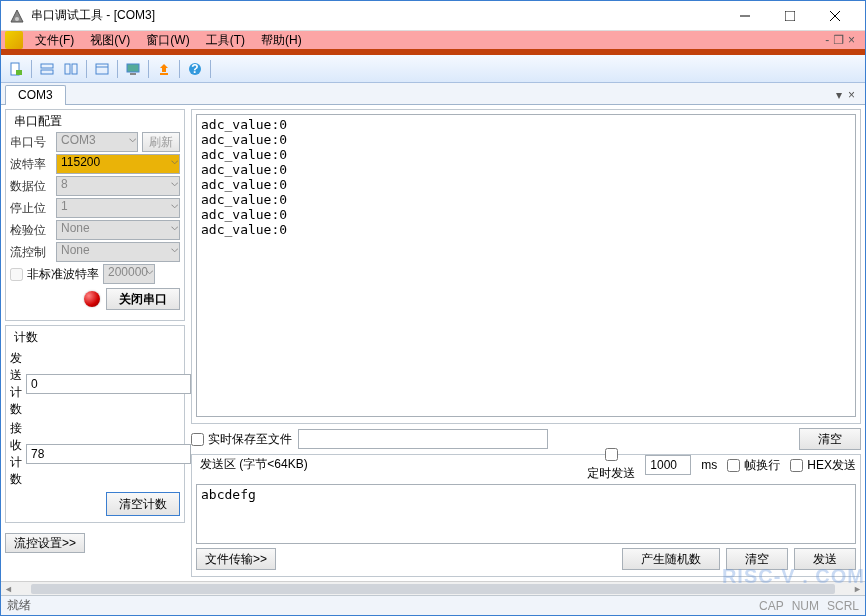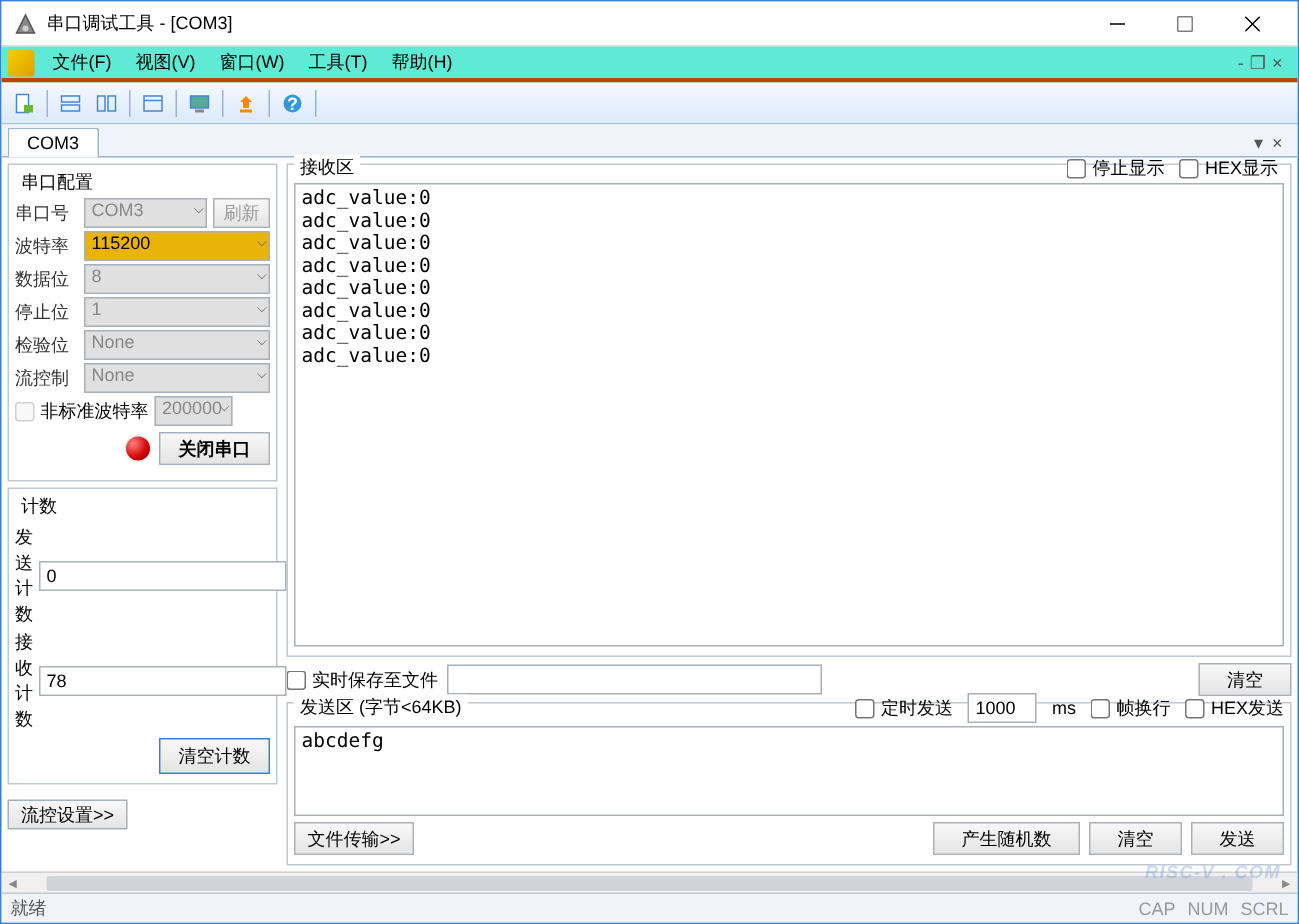--- a/index.html
+++ b/index.html
@@ -2,21 +2,21 @@
 <html><head>
 <meta charset="utf-8">
 <style>
 * { box-sizing: border-box; margin: 0; padding: 0; font-family: "Microsoft YaHei", "SimSun", sans-serif; font-size: 12px; }
 body { background: #fff; width: 866px; height: 616px; overflow: hidden; border: 1px solid #3a7ed0; }
 .titlebar { height: 30px; background: #fff; display: flex; align-items: center; padding: 0 8px; border-bottom: 1px solid #ddd; }
 .titlebar-icon { width: 16px; height: 16px; margin-right: 6px; }
 .titlebar-title { flex: 1; color: #000; }
 .titlebar-btns { display: flex; gap: 0; }
 .titlebar-btn { width: 45px; height: 28px; display: flex; align-items: center; justify-content: center; background: #fff; }
-.menubar { height: 24px; background: #5eead4; display: flex; align-items: center; padding: 0 4px; border-bottom: 3px solid #c2410c; }
+.menubar { height: 24px; background: #fca5a5; display: flex; align-items: center; padding: 0 4px; border-bottom: 6px solid #c2410c; }
 .menubar-icon { width: 18px; height: 18px; margin-right: 4px; background: linear-gradient(135deg,#f0d000,#e0a000); border-radius:2px; }
 .menubar-item { padding: 3px 8px; cursor: default; }
 .menubar-right { margin-left: auto; display: flex; gap: 4px; padding-right: 6px; color:#555; }
 .toolbar { height: 28px; background: linear-gradient(#f5f9ff,#dbe9fb); display: flex; align-items: center; padding: 0 4px; gap: 2px; border-bottom: 1px solid #a9c0e0; }
 .toolbar-btn { width: 22px; height: 22px; display: flex; align-items: center; justify-content: center; border-radius: 3px; }
 .toolbar-sep { width: 1px; height: 18px; background: #9ab4d8; margin: 0 2px; }
 .tabbar { height: 22px; background: #f0f4fa; display: flex; align-items: flex-end; padding: 0 4px; border-bottom: 1px solid #a0b4cc; }
 .tab { height: 20px; padding: 2px 12px; background: #fff; border: 1px solid #a0b4cc; border-bottom: none; border-radius: 2px 2px 0 0; margin-bottom: -1px; }
 .tab-right { margin-left: auto; display: flex; align-items: center; gap: 6px; padding-right: 6px; padding-bottom:2px; color:#555;}
 .content { display: flex; height: calc(100% - 30px - 24px - 28px - 22px - 20px - 14px); padding: 4px; gap: 6px; }
@@ -52,21 +52,21 @@
 .send-area { height:60px; border:1px solid #a8b0b8; background:#fff; padding:2px 4px; font-family:"SimSun",monospace; font-size:13px; margin-top:2px; resize:none;}
 .send-footer { display:flex; gap:6px; margin-top:4px; align-items:flex-start;}
 .send-footer .spacer { flex:1; }
 .big-btn { height:22px; padding:0 18px; border:1px solid #a8b0b8; background:linear-gradient(#f8f8f8,#e4e4e4); cursor:pointer;}
 .scrollbar { height:14px; background:#f0f0f0; border-top:1px solid #d0d0d0; display:flex; align-items:center;}
 .scroll-thumb { height:10px; flex:1; margin:0 15px; background:#d0d4da; border-radius:2px;}
 .scroll-arrow { width:15px; text-align:center; color:#888; font-size:9px;}
 .statusbar { height:20px; background:#f0f4fa; border-top:1px solid #c0c8d0; display:flex; align-items:center; padding:0 6px; font-size:11px; color:#555;}
 .statusbar-right { margin-left:auto; display:flex; gap:8px; color:#999;}
 .flow-btn { width:80px; height:20px; border:1px solid #a8b0b8; background:linear-gradient(#f8f8f8,#e4e4e4); margin-top:6px;}
-.watermark { position:absolute; right:12px; bottom:28px; font-size:12px; font-weight:bold; color:rgba(100,150,220,0.35); font-style:italic; letter-spacing:1px; pointer-events:none;}
+.watermark { position:absolute; right:1px; bottom:28px; font-size:20px; font-weight:bold; color:rgba(100,150,220,0.35); letter-spacing:1px; pointer-events:none;}
 .select-wrap{position:relative; flex:1; display:flex;}
 </style>
 </head>
 <body>
 
 <div class="titlebar">
   <svg class="titlebar-icon" viewBox="0 0 16 16">
       <path fill="#888" d="M2 14 L8 2 L14 14 Z" stroke="#555" stroke-width="1"></path>
       <circle cx="8" cy="11" r="2" fill="#ccc"></circle>
     </svg>
@@ -241,33 +241,20 @@
       <div style="text-align:right;margin-top:4px;">
         <button class="cfg-btn" style="padding:2px 12px;height:24px;border:1px solid #3a7ed0;">清空计数</button>
       </div>
     </div>
 
     <button class="flow-btn">流控设置&gt;&gt;</button>
   </div>
 
   <div class="right-panel">
     <div class="fieldset recv-fieldset">
-      <div class="recv-header">
-        <div class="fieldset-legend recv-legend">接收区</div>
-        <div class="recv-opts" style="margin-top:-11px;">
-          <label class="chk">
-              <input type="checkbox" style="">
-              <span>停止显示</span>
-            </label>
-          <label class="chk">
-              <input type="checkbox" style="">
-              <span>HEX显示</span>
-            </label>
-        </div>
-      </div>
       <div class="recv-area">adc_value:0
 adc_value:0
 adc_value:0
 adc_value:0
 adc_value:0
 adc_value:0
 adc_value:0
 adc_value:0</div>
     </div>
 
@@ -278,21 +265,21 @@
         </label>
       <input class="input-text save-path" style="">
       <div style="flex:1"></div>
       <button class="big-btn">清空</button>
     </div>
 
     <div class="fieldset send-fieldset">
       <div class="send-header">
         <div class="fieldset-legend">发送区 (字节&lt;64KB)</div>
         <div class="spacer"></div>
-        <label class="chk" style="margin-top:-11px;">
+        <label class="chk" style="margin-top:-11px;flex-direction:column;">
             <input type="checkbox" style="">
             <span>定时发送</span>
           </label>
         <input class="input-text" style="width: 46px; margin-top: -11px;" value="1000">
         <span style="margin-top:-11px;">ms</span>
         <label class="chk" style="margin-top:-11px;">
             <input type="checkbox" style="">
             <span>帧换行</span>
           </label>
         <label class="chk" style="margin-top:-11px;">

